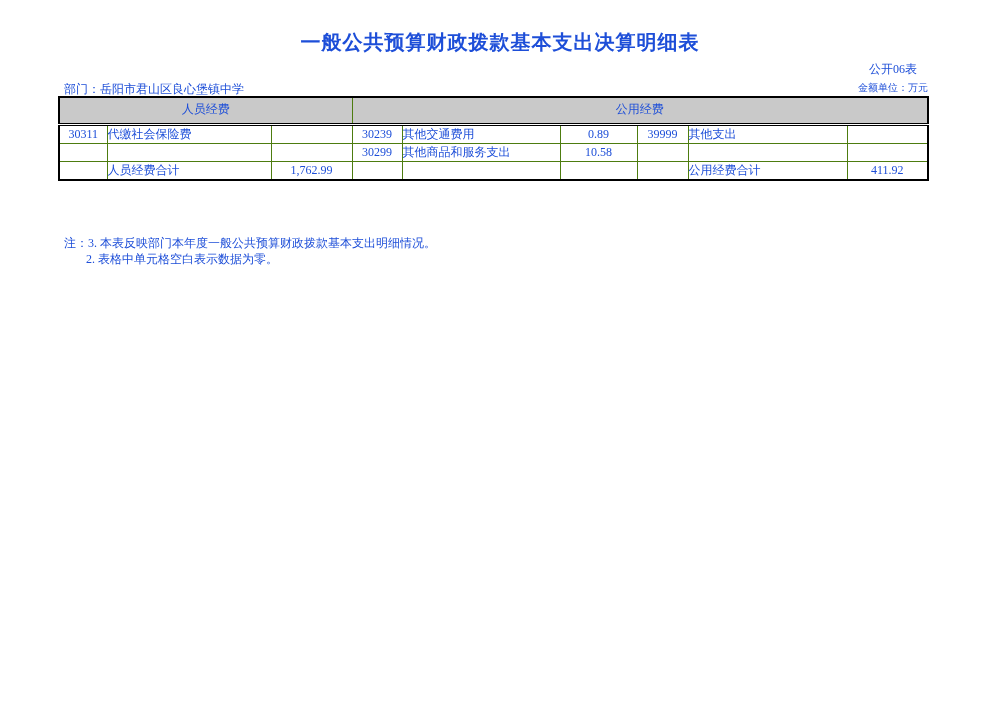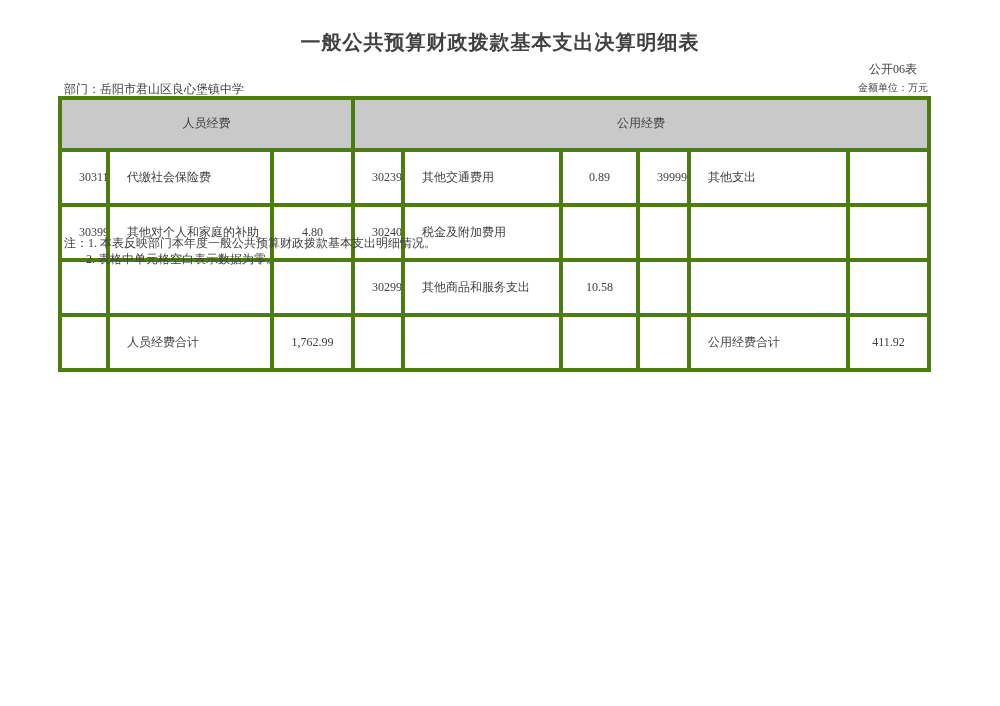--- a/index.html
+++ b/index.html
@@ -1,21 +1,21 @@
 <!DOCTYPE html>
 <html><head>
 <meta charset="utf-8">
 <style>
   html, body { margin: 0; padding: 0; background: #ffffff; }
   .page {
     position: relative;
     width: 1000px;
     height: 706px;
     background: #ffffff;
-    color: #404040;
+    color: #1d4ed8;
     font-family: "Liberation Serif", "DejaVu Serif", serif;
   }
   .doc-title {
     position: absolute;
     top: 29px; left: 0;
     width: 100%;
     text-align: center;
     font-size: 20px;
     font-weight: bold;
     letter-spacing: 1px;
@@ -41,22 +41,22 @@
     top: 96px; left: 58px;
   }
   table.budget {
     border-collapse: collapse;
     table-layout: fixed;
     width: 869px;
     border: 2px solid #000;
     font-size: 12px;
   }
   table.budget th, table.budget td {
-    border: 4px solid #4d7c0f;
-    padding: 17px;
+    border: 1px solid #4d7c0f;
+    padding: 0;
     vertical-align: middle;
     overflow: hidden;
     white-space: nowrap;
   }
   table.budget thead th {
     background: #c9c9c9;
     font-weight: normal;
     text-align: center;
     white-space: normal;
     line-height: 1.15;
@@ -120,31 +120,20 @@
           <td class="name">代缴社会保险费</td>
           <td class="num"></td>
           <td class="code">30239</td>
           <td class="name-ind">其他交通费用</td>
           <td class="num">0.89</td>
           <td class="code">39999</td>
           <td class="name-ind">其他支出</td>
           <td class="num"></td>
         </tr>
         <tr class="drow">
-          <td class="code">30399</td>
-          <td class="name">其他对个人和家庭的补助</td>
-          <td class="num">4.80</td>
-          <td class="code">30240</td>
-          <td class="name-ind">税金及附加费用</td>
-          <td class="num"></td>
-          <td class="code"></td>
-          <td class="name-ind"></td>
-          <td class="num"></td>
-        </tr>
-        <tr class="drow">
           <td class="code"></td>
           <td class="name"></td>
           <td class="num"></td>
           <td class="code">30299</td>
           <td class="name-ind">其他商品和服务支出</td>
           <td class="num">10.58</td>
           <td class="code"></td>
           <td class="name-ind"></td>
           <td class="num"></td>
         </tr>
@@ -156,16 +145,16 @@
           <td class="name"></td>
           <td class="num"></td>
           <td class="code"></td>
           <td class="name">公用经费合计</td>
           <td class="num">411.92</td>
         </tr>
       </tbody>
     </table>
   </div>
 
-  <div class="note-1">注：1. 本表反映部门本年度一般公共预算财政拨款基本支出明细情况。</div>
+  <div class="note-1">注：3. 本表反映部门本年度一般公共预算财政拨款基本支出明细情况。</div>
   <div class="note-2">2. 表格中单元格空白表示数据为零。</div>
 
 </div>
 
 </body></html>

